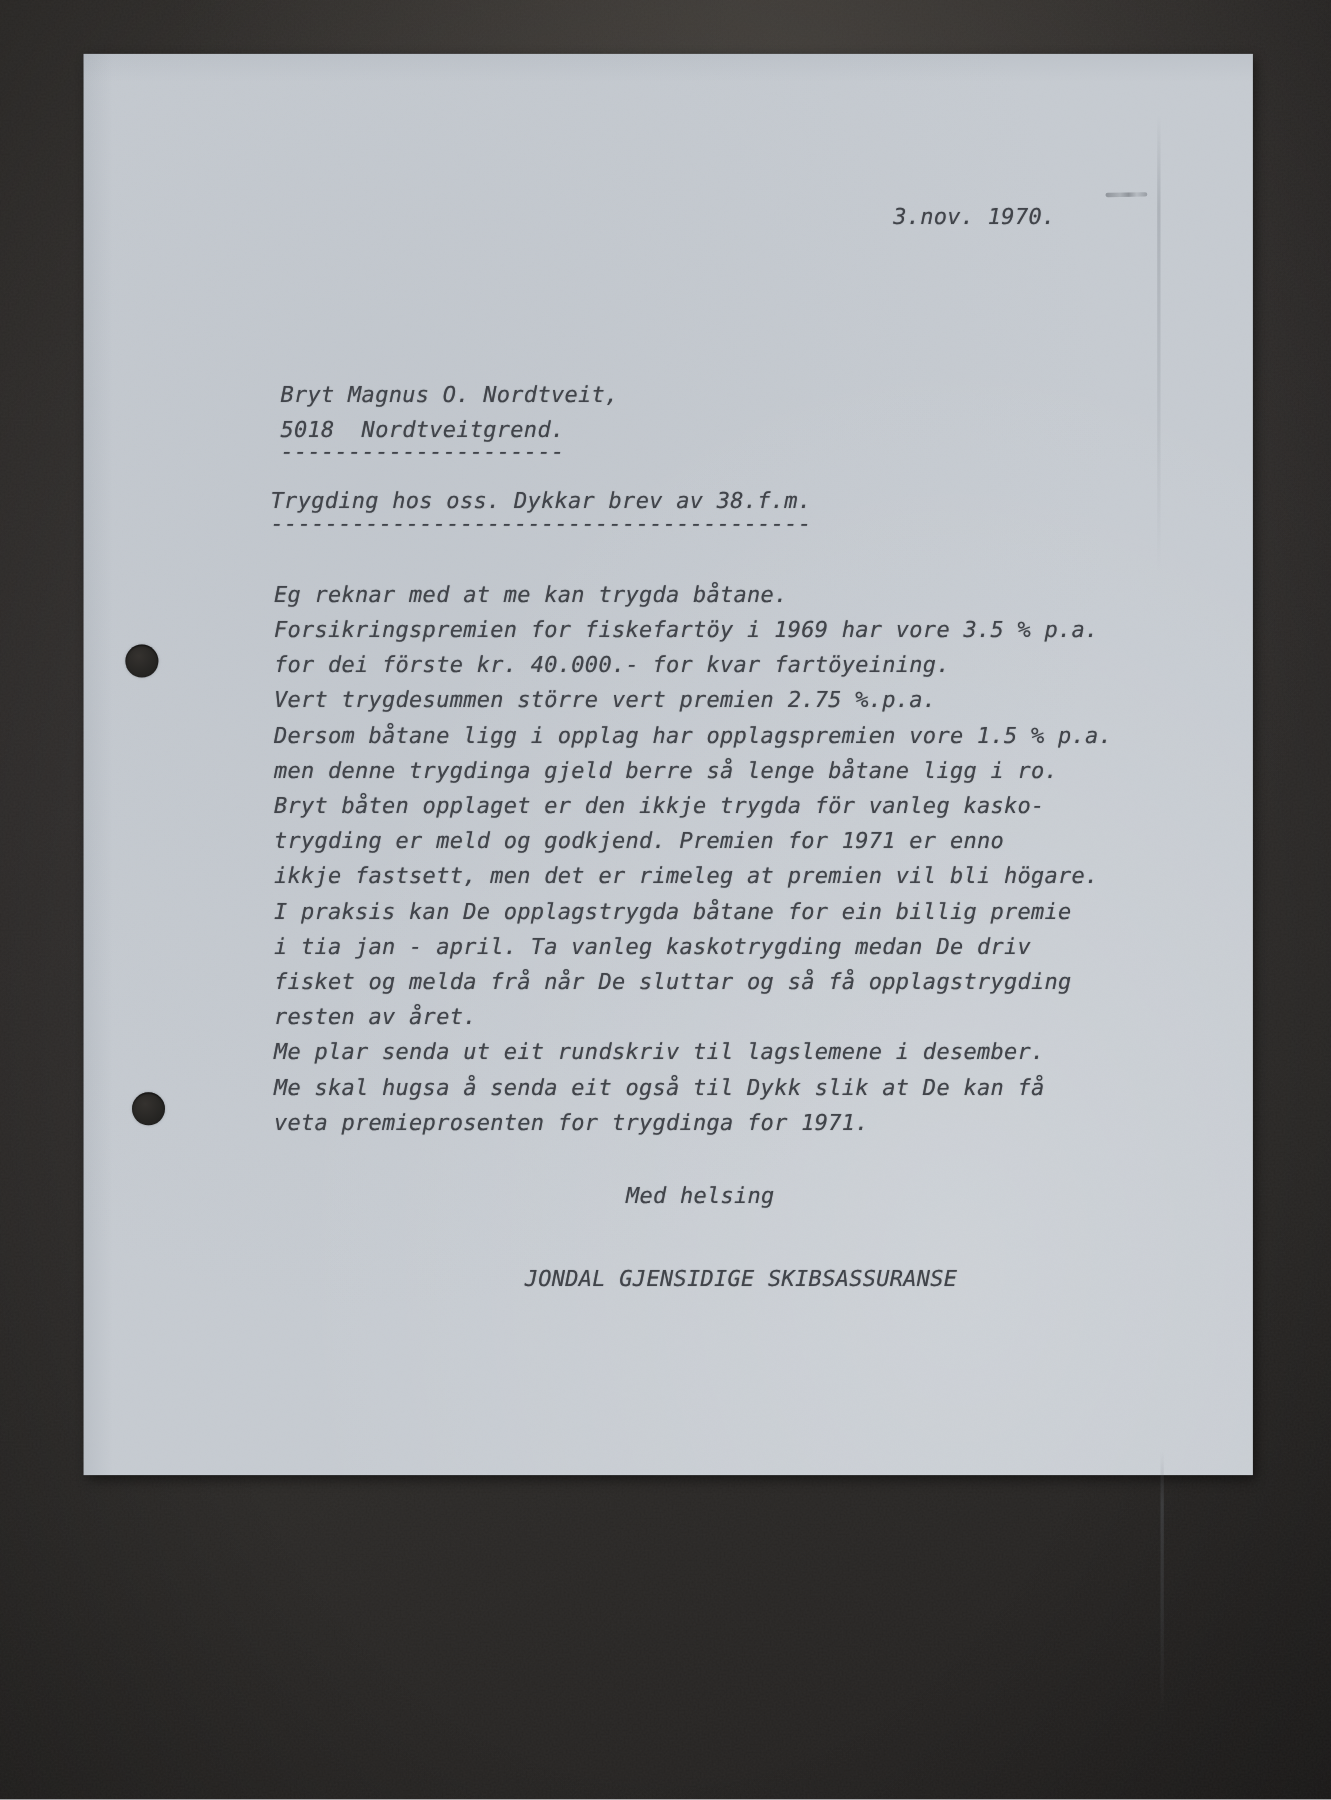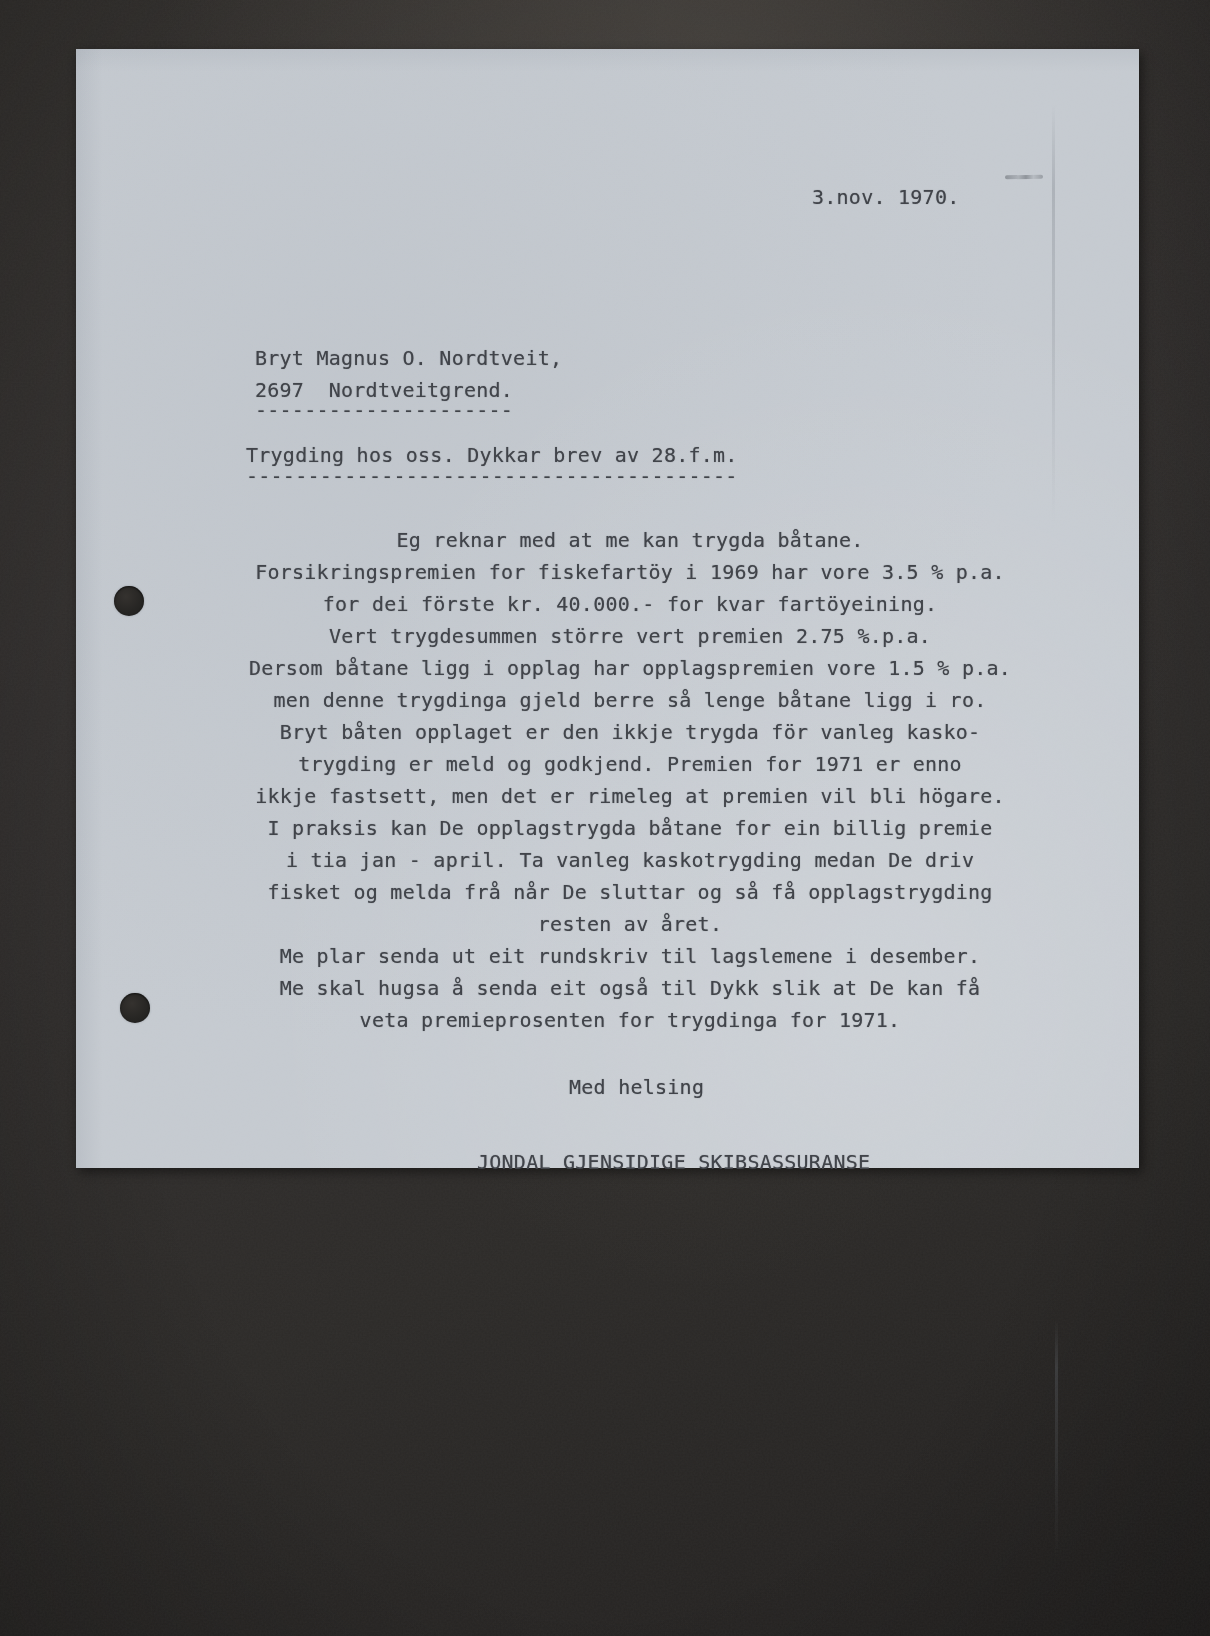--- a/index.html
+++ b/index.html
@@ -30,28 +30,29 @@
     opacity: 0.5;
     pointer-events: none;
   }
 
   
   .paper {
     position: absolute;
     left: 76px;
     top: 49px;
     width: 1063px;
-    height: 1119px;
+    height: 1292px;
     background:
       radial-gradient(ellipse at 75% 85%, rgba(255,255,255,0.14), rgba(0,0,0,0) 55%),
       radial-gradient(ellipse at 25% 30%, rgba(150,158,168,0.10), rgba(0,0,0,0) 60%),
       linear-gradient(90deg, rgba(130,138,148,0.18) 0%, rgba(0,0,0,0) 2.5%),
       linear-gradient(180deg, rgba(140,148,158,0.14) 0%, rgba(0,0,0,0) 2%),
       #c6cbd1;
     box-shadow: 3px 4px 10px rgba(0,0,0,0.45);
+    font-style: italic;
   }
 
   .paper-grain {
     position: absolute;
     left: 0; top: 0;
     width: 100%; height: 100%;
     opacity: 0.55;
     pointer-events: none;
   }
 
@@ -61,21 +62,20 @@
     font-size: 20px;
     line-height: 32px;
     letter-spacing: 0.25px;
     color: #41444a;
     white-space: pre;
     text-shadow: 0 0 1px rgba(55,58,64,0.55);
   }
 
   .body-line {
     height: 32px;
-    text-align: center;
   }
 
   .dashes {
     letter-spacing: 0.25px;
   }
 
   
   .hole {
     position: absolute;
     width: 30px;
@@ -139,25 +139,25 @@
     <div class="hole hole-top"></div>
     <div class="hole hole-bottom"></div>
     <div class="pencil-mark"></div>
     <div class="crease crease-upper"></div>
     <div class="crease crease-lower"></div>
 
     <div class="typed" style="left:736px; top:132px;">3.nov. 1970.</div>
 
     <div class="typed" style="left:179px; top:293px;">Bryt Magnus O. Nordtveit,</div>
 
-    <div class="typed" style="left:179px; top:325px;">2697  Nordtveitgrend.</div>
+    <div class="typed" style="left:179px; top:325px;">5018  Nordtveitgrend.</div>
 
     <div class="typed dashes" style="left:179px; top:345px;">---------------------</div>
 
-    <div class="typed" style="left:170px; top:390px;">Trygding hos oss. Dykkar brev av 28.f.m.</div>
+    <div class="typed" style="left:170px; top:390px;">Trygding hos oss. Dykkar brev av 38.f.m.</div>
 
     <div class="typed dashes" style="left:170px; top:411px;">----------------------------------------</div>
 
     <div class="typed" style="left:173px; top:475px;"><div class="body-line">Eg reknar med at me kan trygda båtane.</div><div class="body-line">Forsikringspremien for fiskefartöy i 1969 har vore 3.5 % p.a.</div><div class="body-line">for dei förste kr. 40.000.- for kvar fartöyeining.</div><div class="body-line">Vert trygdesummen större vert premien 2.75 %.p.a.</div><div class="body-line">Dersom båtane ligg i opplag har opplagspremien vore 1.5 % p.a.</div><div class="body-line">men denne trygdinga gjeld berre så lenge båtane ligg i ro.</div><div class="body-line">Bryt båten opplaget er den ikkje trygda för vanleg kasko-</div><div class="body-line">trygding er meld og godkjend. Premien for 1971 er enno</div><div class="body-line">ikkje fastsett, men det er rimeleg at premien vil bli högare.</div><div class="body-line">I praksis kan De opplagstrygda båtane for ein billig premie</div><div class="body-line">i tia jan - april. Ta vanleg kaskotrygding medan De driv</div><div class="body-line">fisket og melda frå når De sluttar og så få opplagstrygding</div><div class="body-line">resten av året.</div><div class="body-line">Me plar senda ut eit rundskriv til lagslemene i desember.</div><div class="body-line">Me skal hugsa å senda eit også til Dykk slik at De kan få</div><div class="body-line">veta premieprosenten for trygdinga for 1971.</div></div>
 
     <div class="typed" style="left:468px; top:1022px;padding-left:25px;">Med helsing</div>
 
     <div class="typed" style="left:401px; top:1052px;margin-top:45px;">JONDAL GJENSIDIGE SKIBSASSURANSE</div>
 
   </div>

